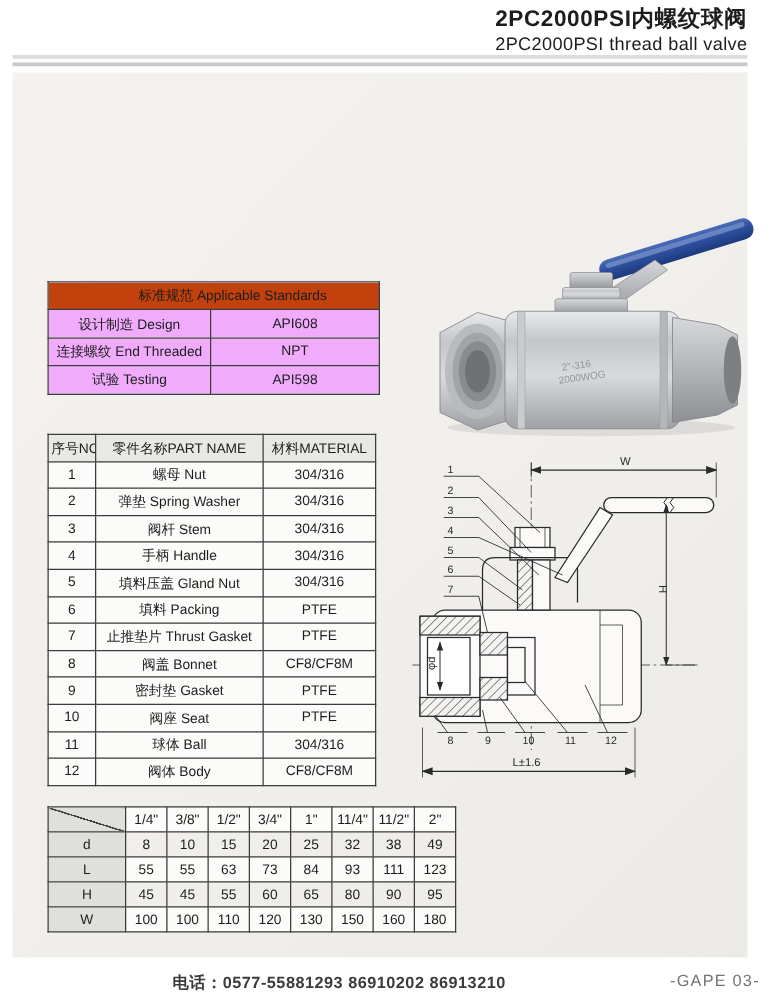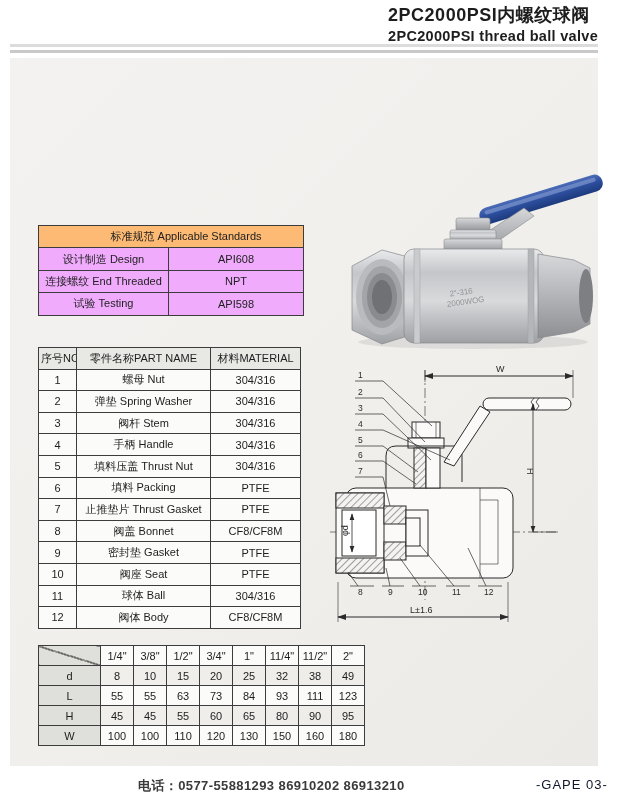--- a/index.html
+++ b/index.html
@@ -5,54 +5,54 @@
   html,body{margin:0;padding:0;}
   body{
     width:617px;height:802px;position:relative;background:#ffffff;
     font-family:"Liberation Sans","DejaVu Sans",sans-serif;color:#1d1d1d;
     overflow:hidden;
   }
   .abs{position:absolute;}
   
   #title-block{top:4px;right:19px;text-align:left;line-height:1.25;}
   #title-zh{font-size:18px;font-weight:bold;letter-spacing:.5px;}
-  #title-en{font-size:14.5px;font-weight:bold;letter-spacing:.3px;}
+  #title-en{font-size:14.5px;font-weight:normal;letter-spacing:.3px;}
   .rule{left:10px;width:588px;height:2.5px;}
   #rule-1{top:44px;background:#dcdcdc;}
   #rule-2{top:50px;background:#c9c9c9;}
   
   #panel{
     left:10px;top:58px;width:588px;height:708px;
     background:linear-gradient(135deg,#f3f2f0 0%,#f0efec 55%,#eceae6 100%);
   }
   
   table{border-collapse:collapse;table-layout:fixed;}
   td,th{border:1px solid #3c3c3c;font-size:11px;text-align:center;
         padding:0 2px;overflow:hidden;white-space:nowrap;font-weight:normal;}
   .hdr{background:#e8e8e5;}
   .lblcol{background:#dfdfdc;}
   .row-a{background:#fbfbf9;}
   .row-b{background:#ececе9;}
   #standards-table{left:38px;top:225px;width:265px;}
   #standards-table td{height:21.4px;background:#f0abfc;}
-  #standards-table td.hdr{background:#fdba74;padding-left:32px;}
+  #standards-table td.hdr{background:#c2410c;padding-left:32px;}
   #parts-table{left:38px;top:347px;width:262px;}
   #parts-table td{height:20.6px;background:#fbfbf9;}
   #parts-table td.hdr{background:#e8e8e5;}
   #dim-table{left:38px;top:645px;width:326px;}
   #dim-table td{height:19px;}
   #corner-cell{
     background:
       linear-gradient(to top right,
         transparent 0 calc(50% - .6px), #3c3c3c calc(50% - .6px) calc(50% + .6px),
         transparent calc(50% + .6px)) #dfdfdc;
   }
   
   #footer-phone{left:138px;top:777px;font-size:13px;color:#3b3b3b;letter-spacing:.4px;font-weight:bold;}
-  #footer-page{left:536px;top:777px;font-size:13px;color:#0f172a;letter-spacing:1px;}
+  #footer-page{left:536px;top:777px;font-size:13px;color:#737373;letter-spacing:1px;}
   
   #photo-wrap{left:338px;top:146px;width:274px;height:208px;}
   #drawing-wrap{left:328px;top:360px;width:288px;height:284px;}
   svg{display:block;}
   .dim-text{font-size:9px;fill:#2a2a2a;font-family:"Liberation Sans",sans-serif;}
   .callout-text{font-size:8.5px;fill:#2a2a2a;font-family:"Liberation Sans",sans-serif;}
 </style>
 </head>
 <body>
 
@@ -120,21 +120,21 @@
         <td>阀杆 Stem</td>
         <td>304/316</td>
       </tr>
       <tr>
         <td>4</td>
         <td>手柄 Handle</td>
         <td>304/316</td>
       </tr>
       <tr>
         <td>5</td>
-        <td>填料压盖 Thrust Nut</td>
+        <td>填料压盖 Gland Nut</td>
         <td>304/316</td>
       </tr>
       <tr>
         <td>6</td>
         <td>填料 Packing</td>
         <td>PTFE</td>
       </tr>
       <tr>
         <td>7</td>
         <td>止推垫片 Thrust Gasket</td>

